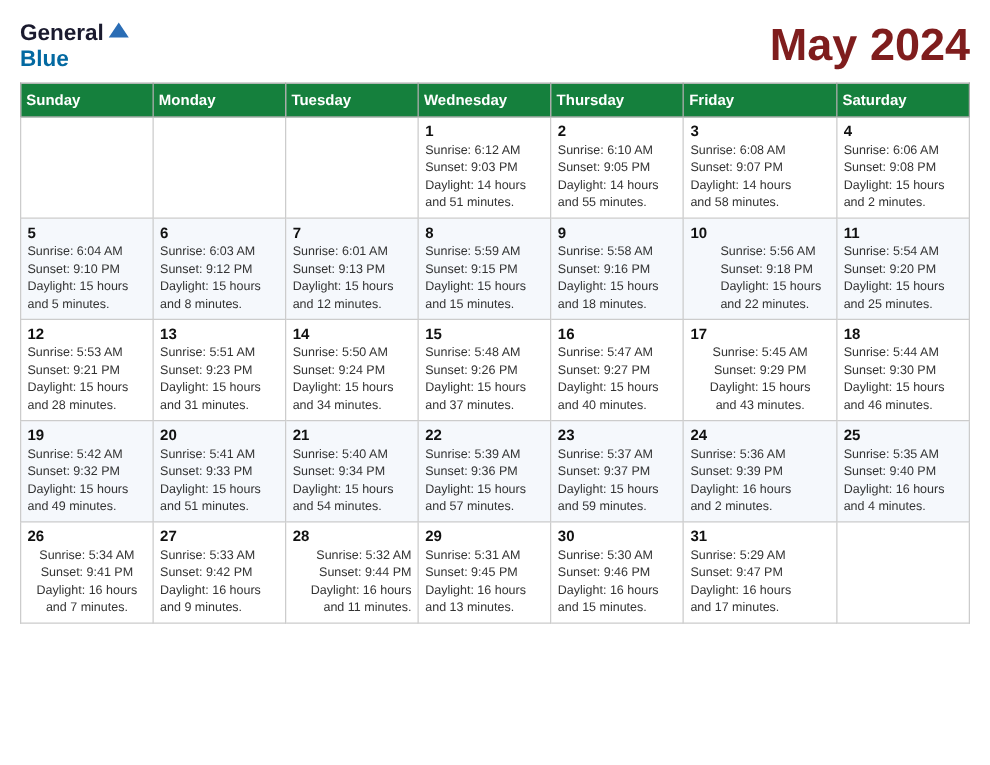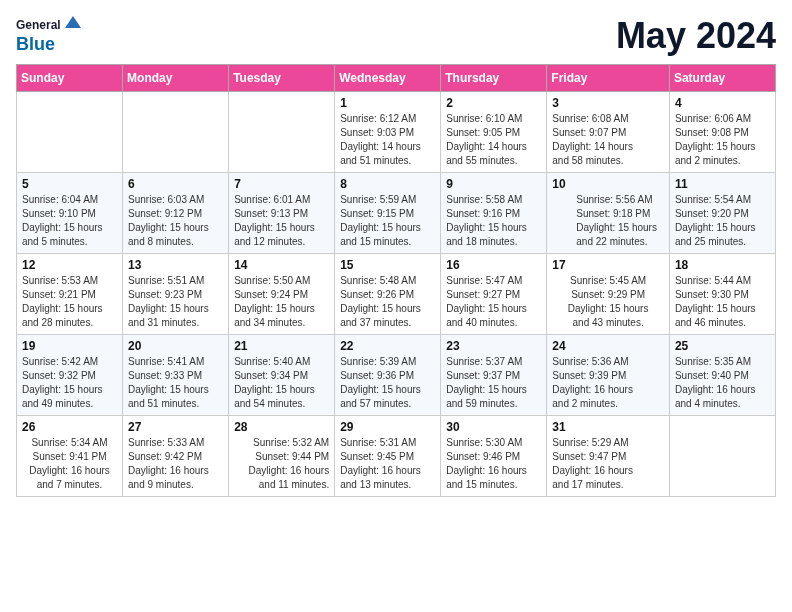--- a/index.html
+++ b/index.html
@@ -24,35 +24,35 @@
     .logo-line {
       display: flex;
       align-items: center;
     }
     .title-section {
       text-align: right;
     }
     .month-title {
       font-size: 36px;
       font-weight: bold;
-      color: #0f172a;
+      color: #7f1d1d;
       line-height: 1.1;
     }
     .location-title {
       font-size: 15px;
       color: #333;
       margin-top: 2px;
     }
     .calendar {
       width: 100%;
       border-collapse: collapse;
       margin-top: 8px;
     }
     .calendar th {
-      background-color: #ec4899;
+      background-color: #15803d;
       color: #fff;
       font-size: 12px;
       font-weight: bold;
       padding: 6px 4px;
       text-align: left;
       border: 1px solid #aaa;
     }
     .calendar td {
       vertical-align: top;
       padding: 4px 5px;
@@ -81,21 +81,21 @@
     .empty-cell {
       background: #f9f9f9;
     }
   </style>
 </head>
 <body>
 
 <div class="header">
   <div class="logo">
     <div class="logo-line">
-      <span style="font-size:12px;font-weight:bold;color:#1a1a2e;">General</span>
+      <span style="font-size:18px;font-weight:bold;color:#1a1a2e;">General</span>
       <svg width="20" height="20" viewBox="0 0 20 20" style="margin-left:2px;margin-top:-2px;">
         <polygon points="10,2 18,14 2,14" fill="#2a6db5"></polygon>
       </svg>
     </div>
     <div>
       <span style="font-size:18px;font-weight:bold;color:#0369a1;">Blue</span>
     </div>
   </div>
   <div class="title-section">
     <div class="month-title">May 2024</div>

